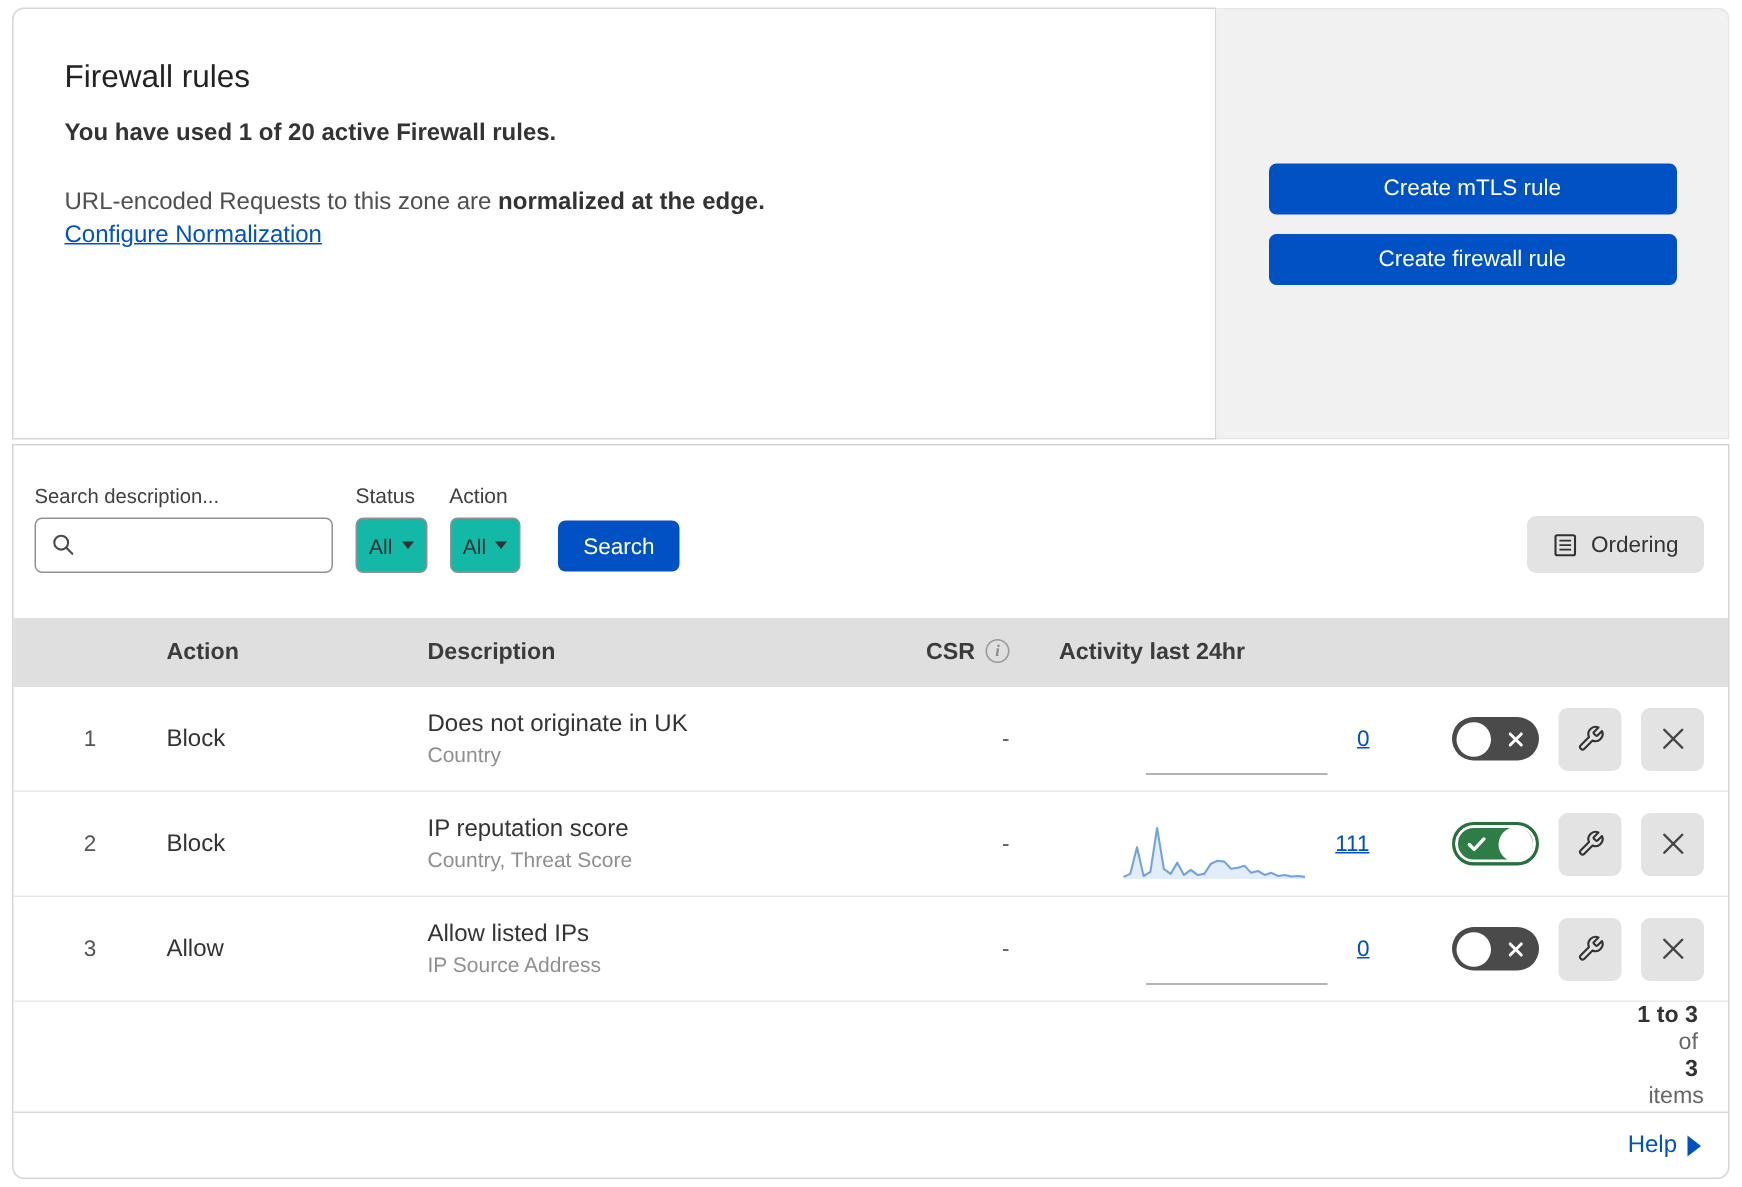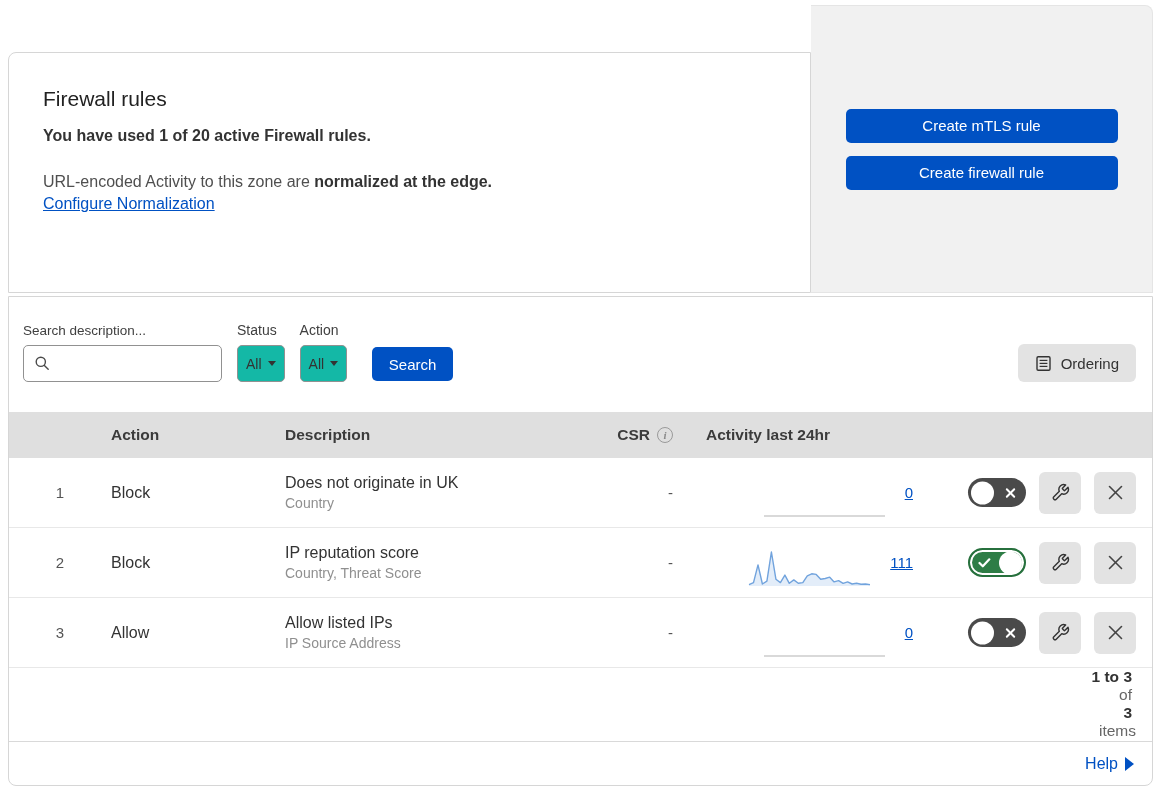--- a/index.html
+++ b/index.html
@@ -13,21 +13,21 @@
   }
   *{box-sizing:border-box;}
   body{
     width:1161px;height:791px;margin:0;position:relative;overflow:hidden;
     background:#fff;color:#333;font-family:"Liberation Sans", sans-serif;
   }
   
   .top-section{position:absolute;left:8px;top:5px;width:1145px;height:288px;display:flex;}
   .intro-card{
     flex:1;background:#fff;border:1px solid var(--card-border);
-    border-radius:8px 0 0 0;padding:34px 34px 0 34px;margin-top:47px;
+    border-radius:8px 0 0 0;padding:34px 34px 0 34px;
   }
   .intro-title{margin:0 0 16px 0;font-size:21px;font-weight:400;color:#222;}
   .intro-desc{margin:0 0 26px 0;font-size:16px;line-height:26px;color:#4f4f4f;max-width:712px;}
   .intro-usage{margin:0 0 28px 0;font-size:16px;font-weight:700;color:#333;}
   .intro-norm{margin:0 0 4px 0;font-size:16px;color:#4f4f4f;}
   .intro-norm b{color:#333;}
   .link{color:var(--accent);text-decoration:underline;cursor:pointer;font-size:16px;}
   .cta-panel{
     width:342px;background:var(--panel-gray);
     border:1px solid #e5e5e5;border-left:none;border-radius:0 8px 0 0;
@@ -61,21 +61,21 @@
   .caret-down{width:0;height:0;border-left:4.5px solid transparent;border-right:4.5px solid transparent;border-top:5.5px solid #333;}
   .btn-search{width:81px;height:34px;margin-left:10px;margin-bottom:1px;}
   .btn-ordering{
     margin-left:auto;height:38px;padding:0 17px;display:flex;align-items:center;gap:9px;
     background:var(--iconbtn-gray);border:none;border-radius:6px;
     font-family:inherit;font-size:15px;color:#333;cursor:pointer;
   }
   
   .t-grid{display:grid;grid-template-columns:102px 174px 289px 107px 238px 1fr;align-items:center;}
   .t-head{height:46px;background:var(--thead-gray);font-size:15.5px;font-weight:600;color:#3b3b3b;}
-  .th-csr{display:flex;align-items:center;justify-content:flex-end;gap:7px;padding-right:8px;}
+  .th-csr{display:flex;justify-content:flex-end;gap:7px;padding-right:8px;}
   .th-activity{padding-left:25px;}
   .info-icon{
     width:16px;height:16px;border:1px solid #9a9a9a;border-radius:50%;
     display:inline-flex;align-items:center;justify-content:center;color:#8a8a8a;
   }
   .info-icon::after{content:'i';font-family:"Liberation Serif", serif;font-style:italic;font-size:11px;line-height:1;}
   .t-row{height:70px;border-bottom:1px solid #e8e8e8;}
   .cell-num{text-align:center;font-size:15px;color:#555;}
   .cell-action{font-size:16px;color:#333;}
   .cell-desc{display:flex;flex-direction:column;gap:3px;}
@@ -107,21 +107,21 @@
   .help-link{display:flex;align-items:center;gap:7px;font-size:16px;color:var(--accent);text-decoration:none;cursor:pointer;}
   .arrow-right{width:0;height:0;border-top:7px solid transparent;border-bottom:7px solid transparent;border-left:9px solid var(--accent);}
 </style>
 </head>
 <body>
 
 <div class="top-section">
   <div class="intro-card">
     <h1 class="intro-title">Firewall rules</h1>
     <p class="intro-usage">You have used 1 of 20 active Firewall rules.</p>
-    <p class="intro-norm"><span>URL-encoded Activity to this zone are </span><b>normalized at the edge.</b></p>
+    <p class="intro-norm"><span>URL-encoded Requests to this zone are </span><b>normalized at the edge.</b></p>
     <a class="link">Configure Normalization</a>
   </div>
   <div class="cta-panel">
     <button class="btn-primary">Create mTLS rule</button>
     <button class="btn-primary">Create firewall rule</button>
   </div>
 </div>
 
 <div class="main-card">
 

